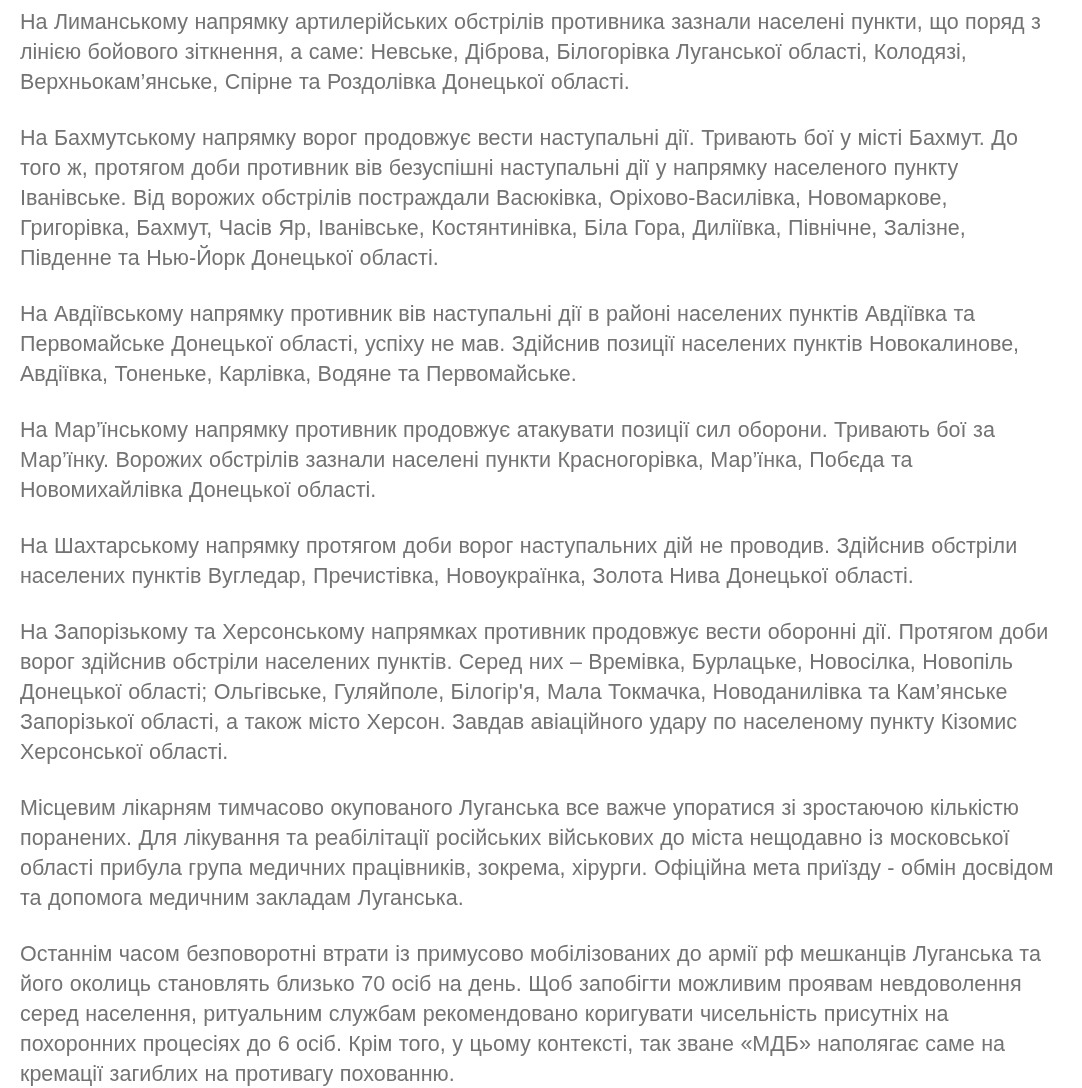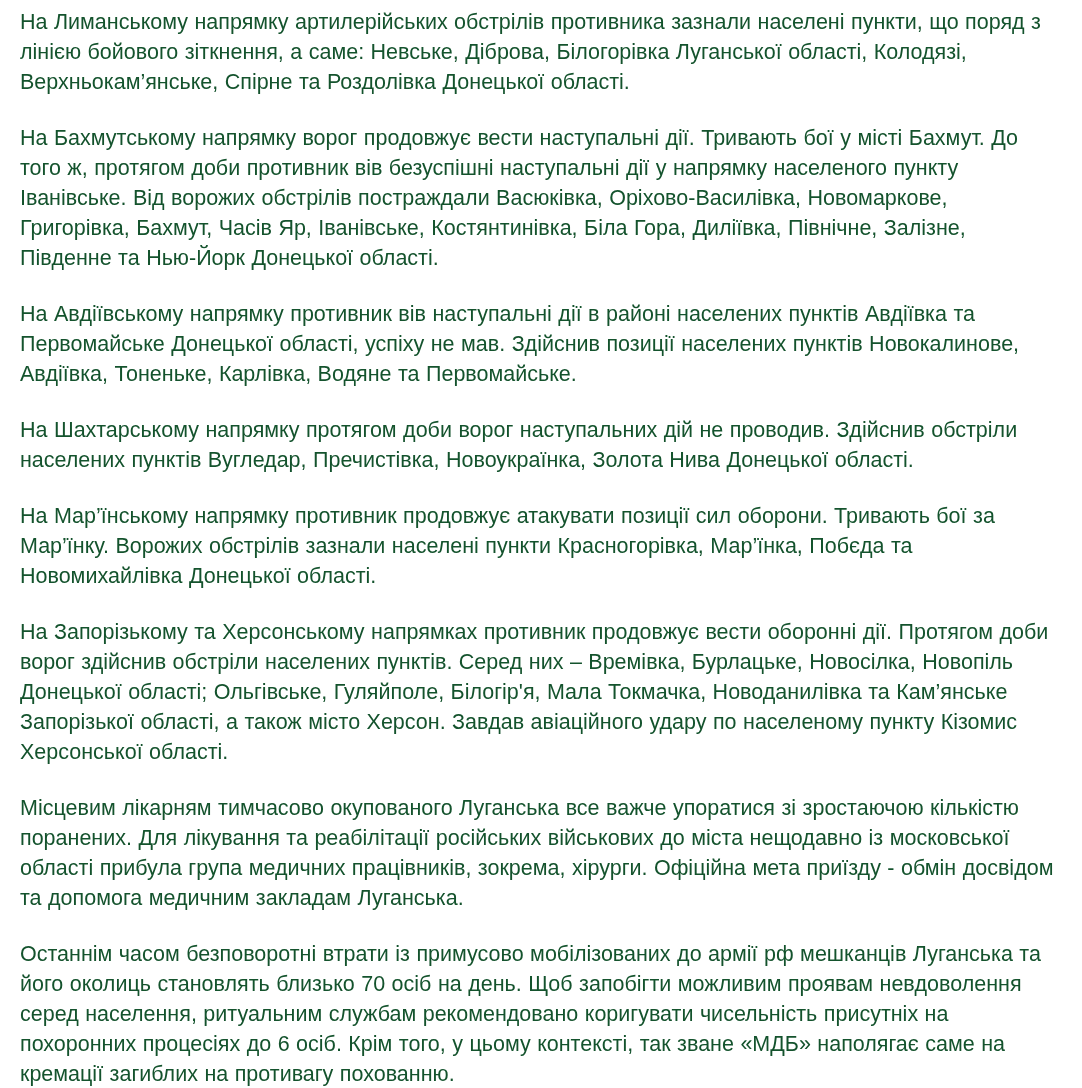--- a/index.html
+++ b/index.html
@@ -10,36 +10,36 @@
   body {
     width: 1082px;
     height: 1088px;
     overflow: hidden;
     font-family: "Liberation Sans", "DejaVu Sans", sans-serif;
   }
   .report {
     box-sizing: border-box;
     width: 1082px;
     padding: 7px 20px 0 20px;
-    color: #14532d;
+    color: #737373;
   }
   .report p {
     margin: 0 0 26px 0;
     font-size: 21.5px;
     line-height: 30px;
     font-weight: 400;
     letter-spacing: 0;
     word-spacing: 0.5px;
   }
 </style>
 </head>
 <body>
 
 <div class="report">
   <p>На Лиманському напрямку артилерійських обстрілів противника зазнали населені пункти, що поряд з лінією бойового зіткнення, а саме: Невське, Діброва, Білогорівка Луганської області, Колодязі, Верхньокам’янське, Спірне та Роздолівка Донецької області.</p>
   <p>На Бахмутському напрямку ворог продовжує вести наступальні дії. Тривають бої у місті Бахмут. До того ж, протягом доби противник вів безуспішні наступальні дії у напрямку населеного пункту Іванівське. Від ворожих обстрілів постраждали Васюківка, Оріхово-Василівка, Новомаркове, Григорівка, Бахмут, Часів Яр, Іванівське, Костянтинівка, Біла Гора, Диліївка, Північне, Залізне, Південне та Нью-Йорк Донецької області.</p>
   <p>На Авдіївському напрямку противник вів наступальні дії в районі населених пунктів Авдіївка та Первомайське Донецької області, успіху не мав. Здійснив позиції населених пунктів Новокалинове, Авдіївка, Тоненьке, Карлівка, Водяне та Первомайське.</p>
+  <p>На Мар’їнському напрямку противник продовжує атакувати позиції сил оборони. Тривають бої за Мар’їнку. Ворожих обстрілів зазнали населені пункти Красногорівка, Мар’їнка, Побєда та Новомихайлівка Донецької області.</p>
   <p>На Шахтарському напрямку протягом доби ворог наступальних дій не проводив. Здійснив обстріли населених пунктів Вугледар, Пречистівка, Новоукраїнка, Золота Нива Донецької області.</p>
-  <p>На Мар’їнському напрямку противник продовжує атакувати позиції сил оборони. Тривають бої за Мар’їнку. Ворожих обстрілів зазнали населені пункти Красногорівка, Мар’їнка, Побєда та Новомихайлівка Донецької області.</p>
   <p>На Запорізькому та Херсонському напрямках противник продовжує вести оборонні дії. Протягом доби ворог здійснив обстріли населених пунктів. Серед них – Времівка, Бурлацьке, Новосілка, Новопіль Донецької області; Ольгівське, Гуляйполе, Білогір'я, Мала Токмачка, Новоданилівка та Кам’янське Запорізької області, а також місто Херсон. Завдав авіаційного удару по населеному пункту Кізомис Херсонської області.</p>
   <p>Місцевим лікарням тимчасово окупованого Луганська все важче упоратися зі зростаючою кількістю поранених. Для лікування та реабілітації російських військових до міста нещодавно із московської області прибула група медичних працівників, зокрема, хірурги. Офіційна мета приїзду - обмін досвідом та допомога медичним закладам Луганська.</p>
   <p>Останнім часом безповоротні втрати із примусово мобілізованих до армії рф мешканців Луганська та його околиць становлять близько 70 осіб на день. Щоб запобігти можливим проявам невдоволення серед населення, ритуальним службам рекомендовано коригувати чисельність присутніх на похоронних процесіях до 6 осіб. Крім того, у цьому контексті, так зване «МДБ» наполягає саме на кремації загиблих на противагу похованню.</p>
 </div>
 
 </body></html>

